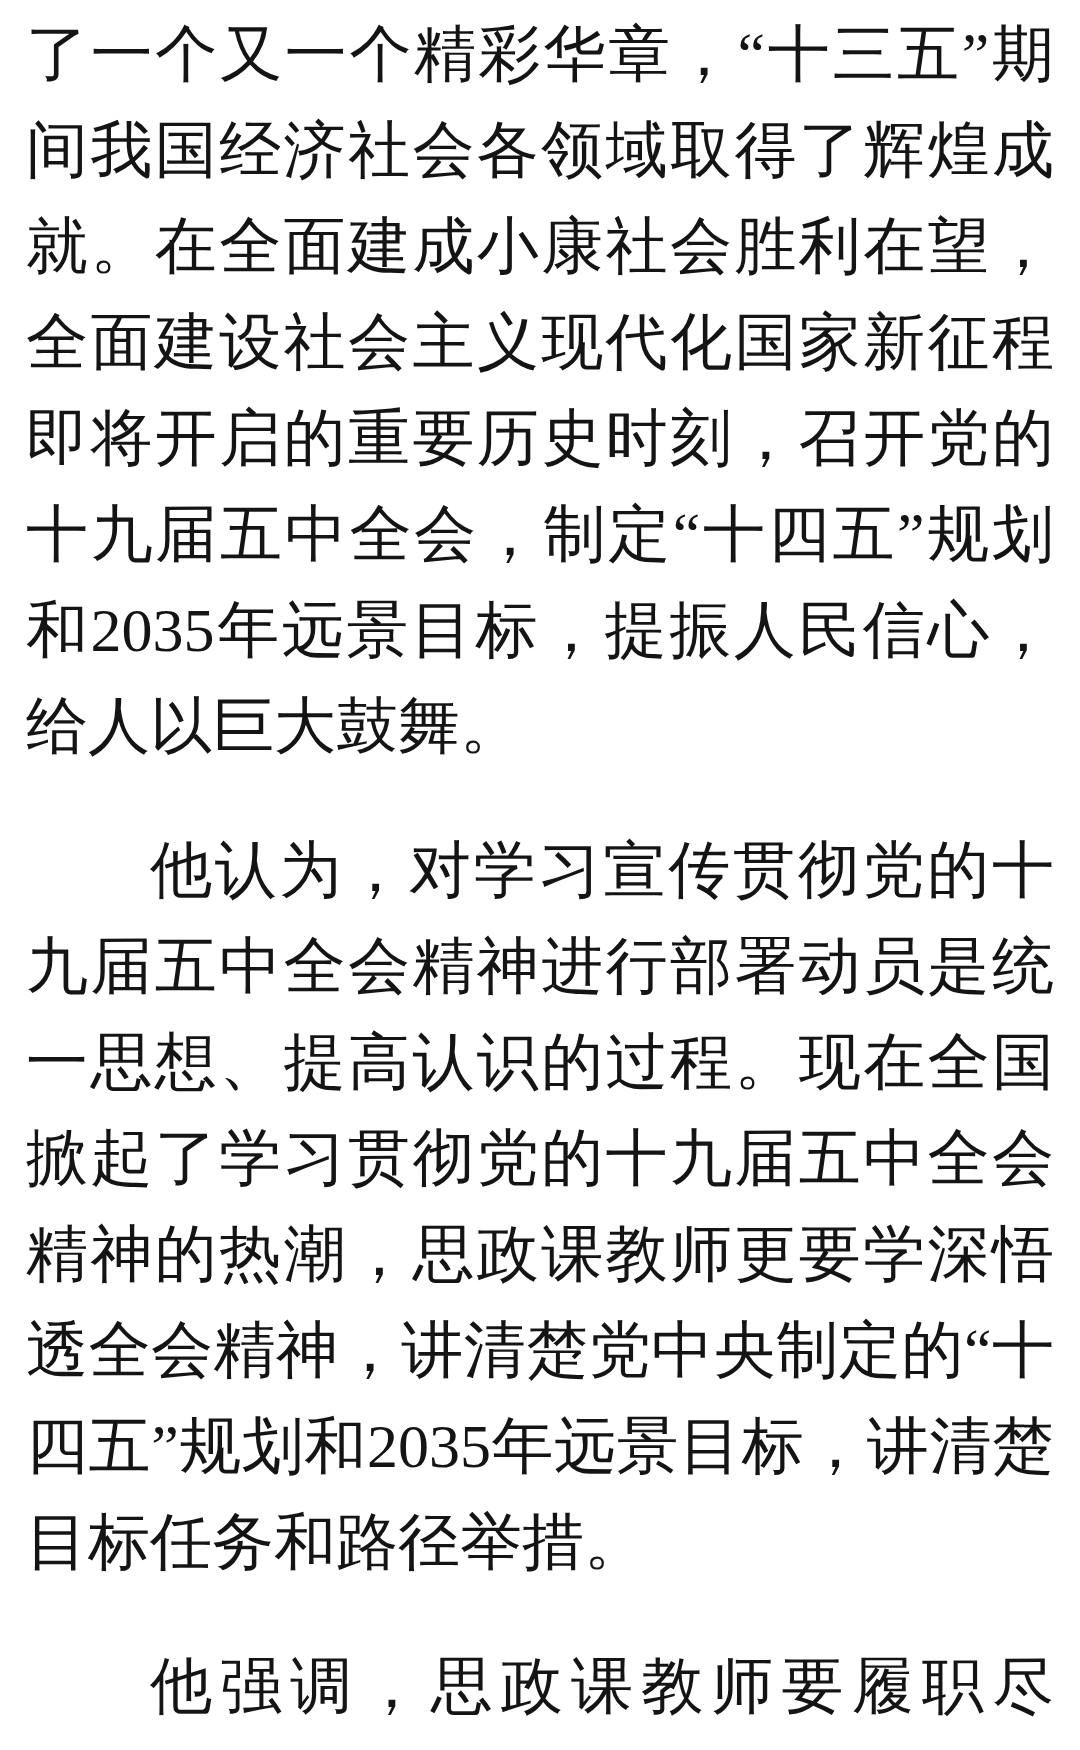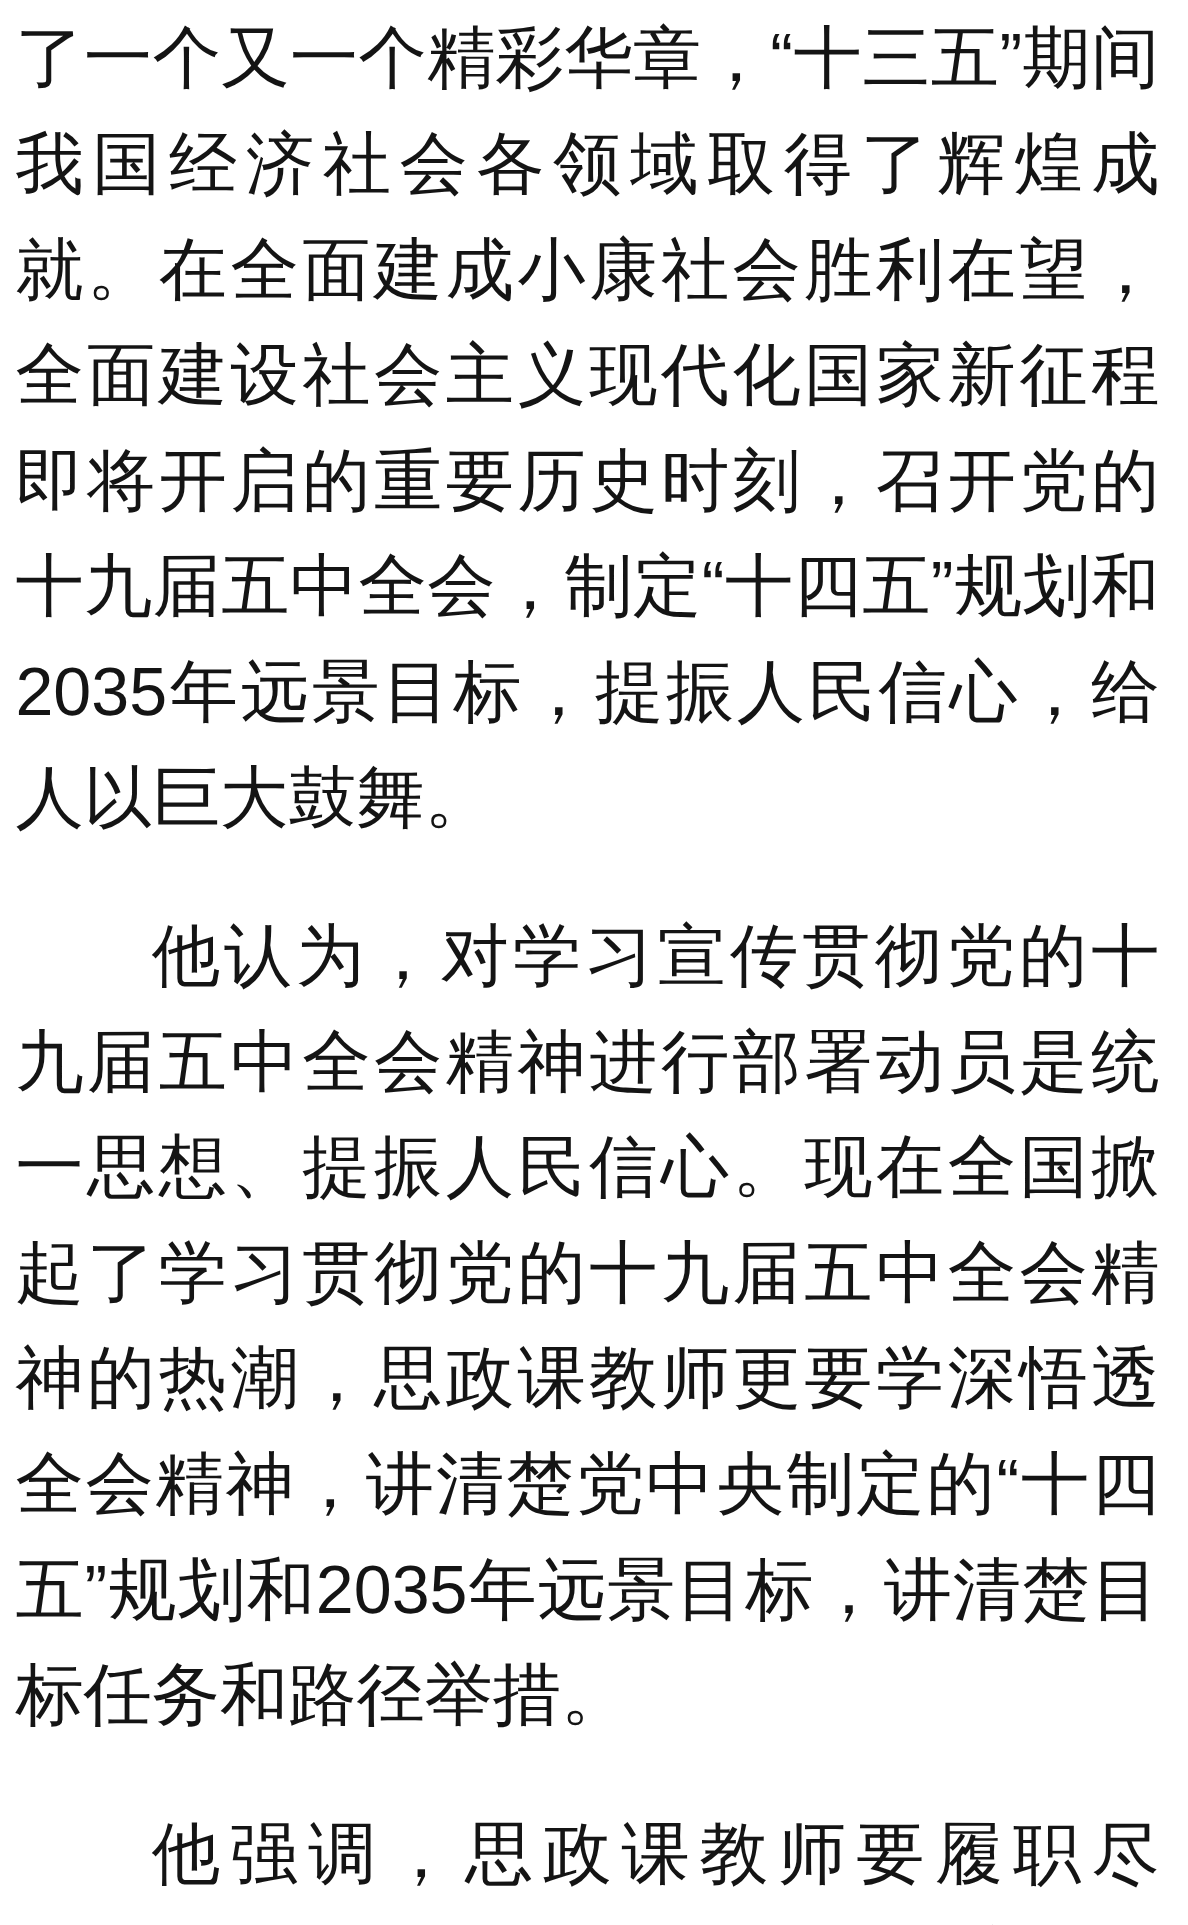--- a/index.html
+++ b/index.html
@@ -11,21 +11,22 @@
     width: 1080px;
     height: 1750px;
     overflow: hidden;
     font-family: "Liberation Sans", "DejaVu Sans", sans-serif;
   }
   .page {
     box-sizing: border-box;
     width: 1080px;
     height: 1750px;
     background: #ffffff;
-    padding: 6px 26px 0 14px;
+    padding: 6px 26px 0 26px;
+    font-family: Liberation Serif, serif;
   }
   .article {
     color: #141414;
     font-size: 62px;
     line-height: 96px;
     letter-spacing: 0px;
     text-align: justify;
     text-justify: inter-ideograph;
     font-weight: 400;
   }
@@ -41,16 +42,16 @@
   .indent {
     text-indent: 124px;
   }
 </style>
 </head>
 <body>
 
 <div class="page">
   <div class="article">
     <p class="para">了一个又一个精彩华章，“十三五”期间我国经济社会各领域取得了辉煌成就。在全面建成小康社会胜利在望，全面建设社会主义现代化国家新征程即将开启的重要历史时刻，召开党的十九届五中全会，制定“十四五”规划和2035年远景目标，提振人民信心，给人以巨大鼓舞。</p>
-    <p class="para indent">他认为，对学习宣传贯彻党的十九届五中全会精神进行部署动员是统一思想、提振人民信心。现在全国掀起了学习贯彻党的十九届五中全会精神的热潮，思政课教师更要学深悟透全会精神，讲清楚党中央制定的“十四五”规划和2035年远景目标，讲清楚目标任务和路径举措。</p>
+    <p class="para indent">他认为，对学习宣传贯彻党的十九届五中全会精神进行部署动员是统一思想、提高认识的过程。现在全国掀起了学习贯彻党的十九届五中全会精神的热潮，思政课教师更要学深悟透全会精神，讲清楚党中央制定的“十四五”规划和2035年远景目标，讲清楚目标任务和路径举措。</p>
     <p class="para indent">他强调，思政课教师要履职尽责，正确处理好教学与科研的关系，将立德树人</p>
   </div>
 </div>
 
 </body></html>

